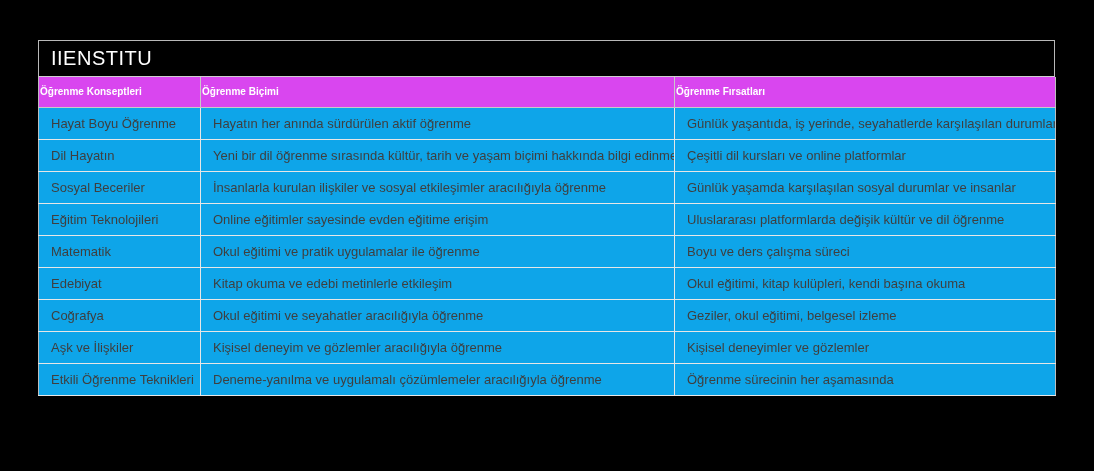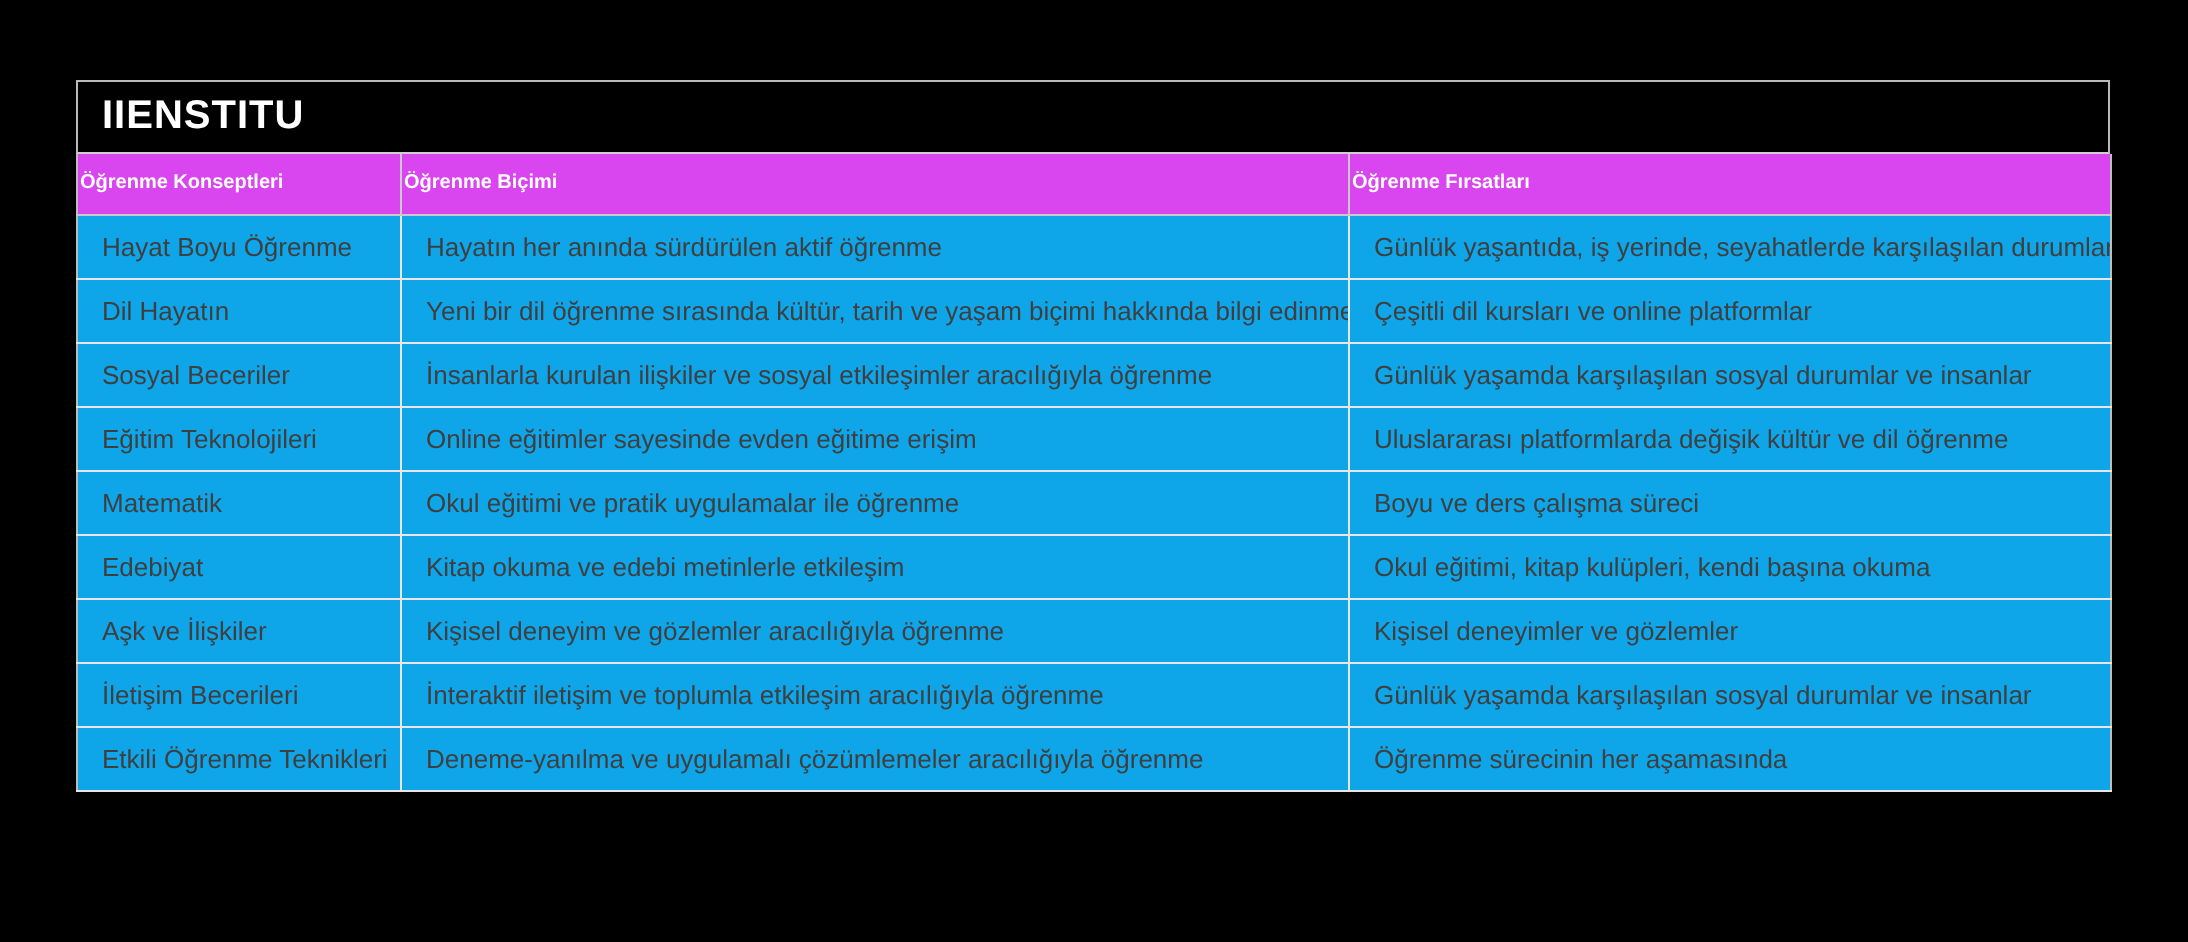--- a/index.html
+++ b/index.html
@@ -21,21 +21,21 @@
     box-sizing: border-box;
     height: 37px;
     background: #000000;
     border: 1px solid #b9b9b9;
     border-bottom: 1px solid #cfcfcf;
     display: flex;
     align-items: center;
     padding-left: 12px;
     color: #ffffff;
     font-size: 20px;
-    font-weight: bold;
+    font-weight: normal;
     letter-spacing: 0.5px;
   }
   table.data-table {
     width: 1017px;
     border-collapse: collapse;
     table-layout: fixed;
     background: #ffffff;
     border: 1px solid #bdbdbd;
     border-top: none;
   }
@@ -116,28 +116,28 @@
         <td>Matematik</td>
         <td>Okul eğitimi ve pratik uygulamalar ile öğrenme</td>
         <td>Boyu ve ders çalışma süreci</td>
       </tr>
       <tr>
         <td>Edebiyat</td>
         <td>Kitap okuma ve edebi metinlerle etkileşim</td>
         <td>Okul eğitimi, kitap kulüpleri, kendi başına okuma</td>
       </tr>
       <tr>
+        <td>Coğrafya</td>
+        <td>Okul eğitimi ve seyahatler aracılığıyla öğrenme</td>
+        <td>Geziler, okul eğitimi, belgesel izleme</td>
+      </tr>
+      <tr>
         <td>Aşk ve İlişkiler</td>
         <td>Kişisel deneyim ve gözlemler aracılığıyla öğrenme</td>
         <td>Kişisel deneyimler ve gözlemler</td>
-      </tr>
-      <tr>
-        <td>İletişim Becerileri</td>
-        <td>İnteraktif iletişim ve toplumla etkileşim aracılığıyla öğrenme</td>
-        <td>Günlük yaşamda karşılaşılan sosyal durumlar ve insanlar</td>
       </tr>
       <tr>
         <td>Etkili Öğrenme Teknikleri</td>
         <td>Deneme-yanılma ve uygulamalı çözümlemeler aracılığıyla öğrenme</td>
         <td>Öğrenme sürecinin her aşamasında</td>
       </tr>
     </tbody>
   </table>
 </div>
 

